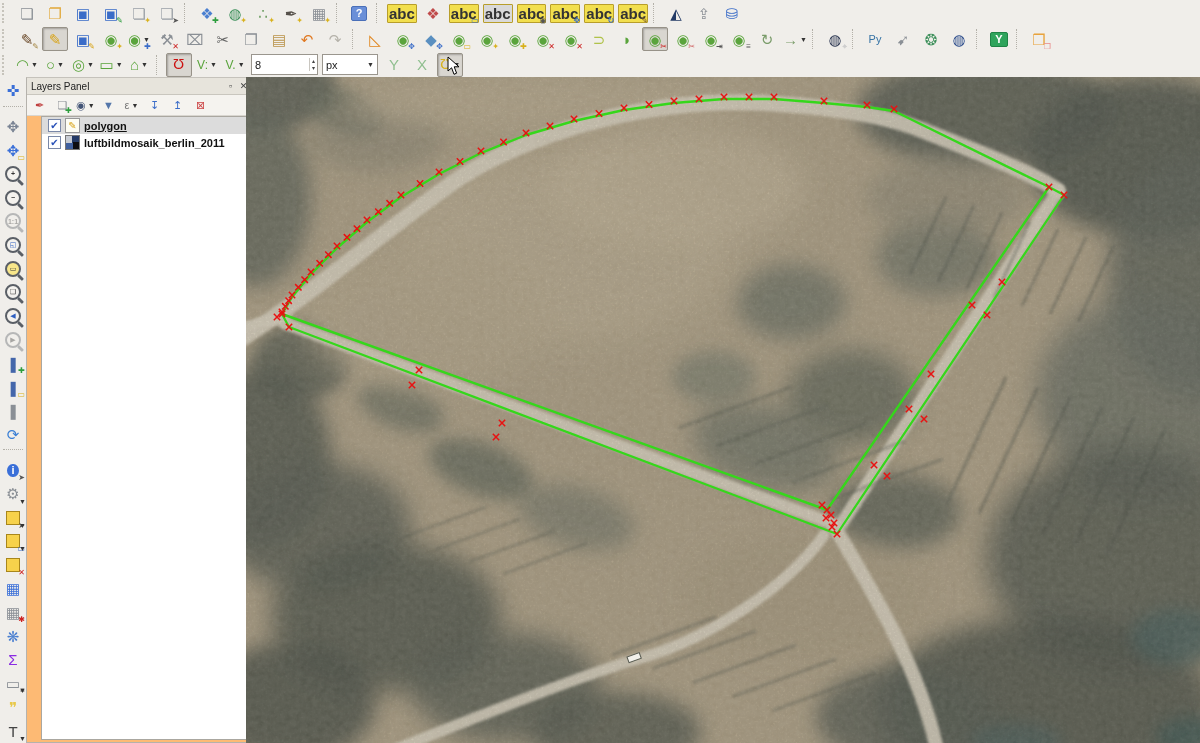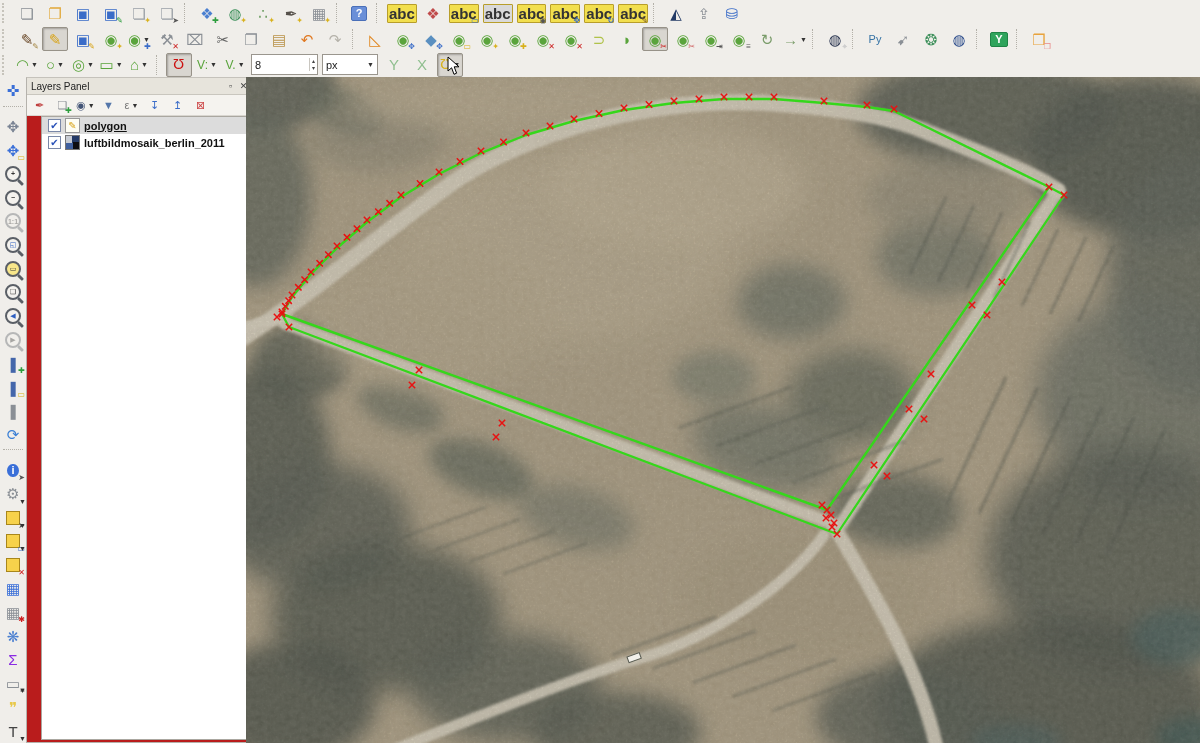--- a/index.html
+++ b/index.html
@@ -30,21 +30,21 @@
   .combo{display:flex;align-items:center;justify-content:space-between;height:19px;background:#fff;border:1px solid #9a968e;width:48px;margin:0 2px;padding:0 3px;font-size:11px;color:#222;}
   .combo .ca{font-size:7px;color:#333;}
   
   .cursor{position:absolute;left:9px;top:2px;z-index:40;pointer-events:none;}
   
   #leftbar{position:absolute;left:0;top:77px;bottom:0;width:26px;background:#f0eeea;display:flex;flex-direction:column;align-items:center;padding-top:2px;}
   #leftbar .tbtn{margin:0;}
   #leftbar .sep{width:20px;height:5px;border-left:none;border-top:1px dotted #b3b0a8;margin:3px 0;}
   #leftbar .ddarr{position:absolute;right:-1px;bottom:0;margin:0;}
   
-  #layers-panel{position:absolute;left:26px;top:77px;bottom:0;width:229px;background:#b91c1c;border:1px solid #b5b2ac;border-top:1px solid #c5c2bb;box-sizing:border-box;}
+  #layers-panel{position:absolute;left:26px;top:77px;bottom:0;width:229px;background:#fdba74;border:1px solid #b5b2ac;border-top:1px solid #c5c2bb;box-sizing:border-box;}
   #panel-title{height:16px;background:#e7e4dc;border-bottom:1px solid #c9c6be;display:flex;align-items:center;padding:0 4px;font-size:10px;color:#222;}
   #panel-title .t{flex:1;}
   .pt-btn{font-size:9px;color:#444;width:13px;text-align:center;}
   #panel-toolbar{height:20px;display:flex;align-items:center;background:#f5f3ef;border-bottom:1px solid #d9d6d0;padding-left:1px;}
   #panel-toolbar .tbtn{min-width:19px;height:18px;}
   #panel-toolbar .glyph{font-size:11px;}
   #layers-list{position:absolute;left:14px;right:2px;top:38px;bottom:2px;border:1px solid #aaa7a0;background:#fff;}
   .layer-row{display:flex;align-items:center;height:17px;padding-left:6px;gap:4px;}
   .layer-row.selected{background:#dcdcdc;}
   .cb{width:11px;height:11px;background:#fff;border:1px solid #7a88a8;display:flex;align-items:center;justify-content:center;font-size:10px;color:#2a52b8;line-height:1;}

